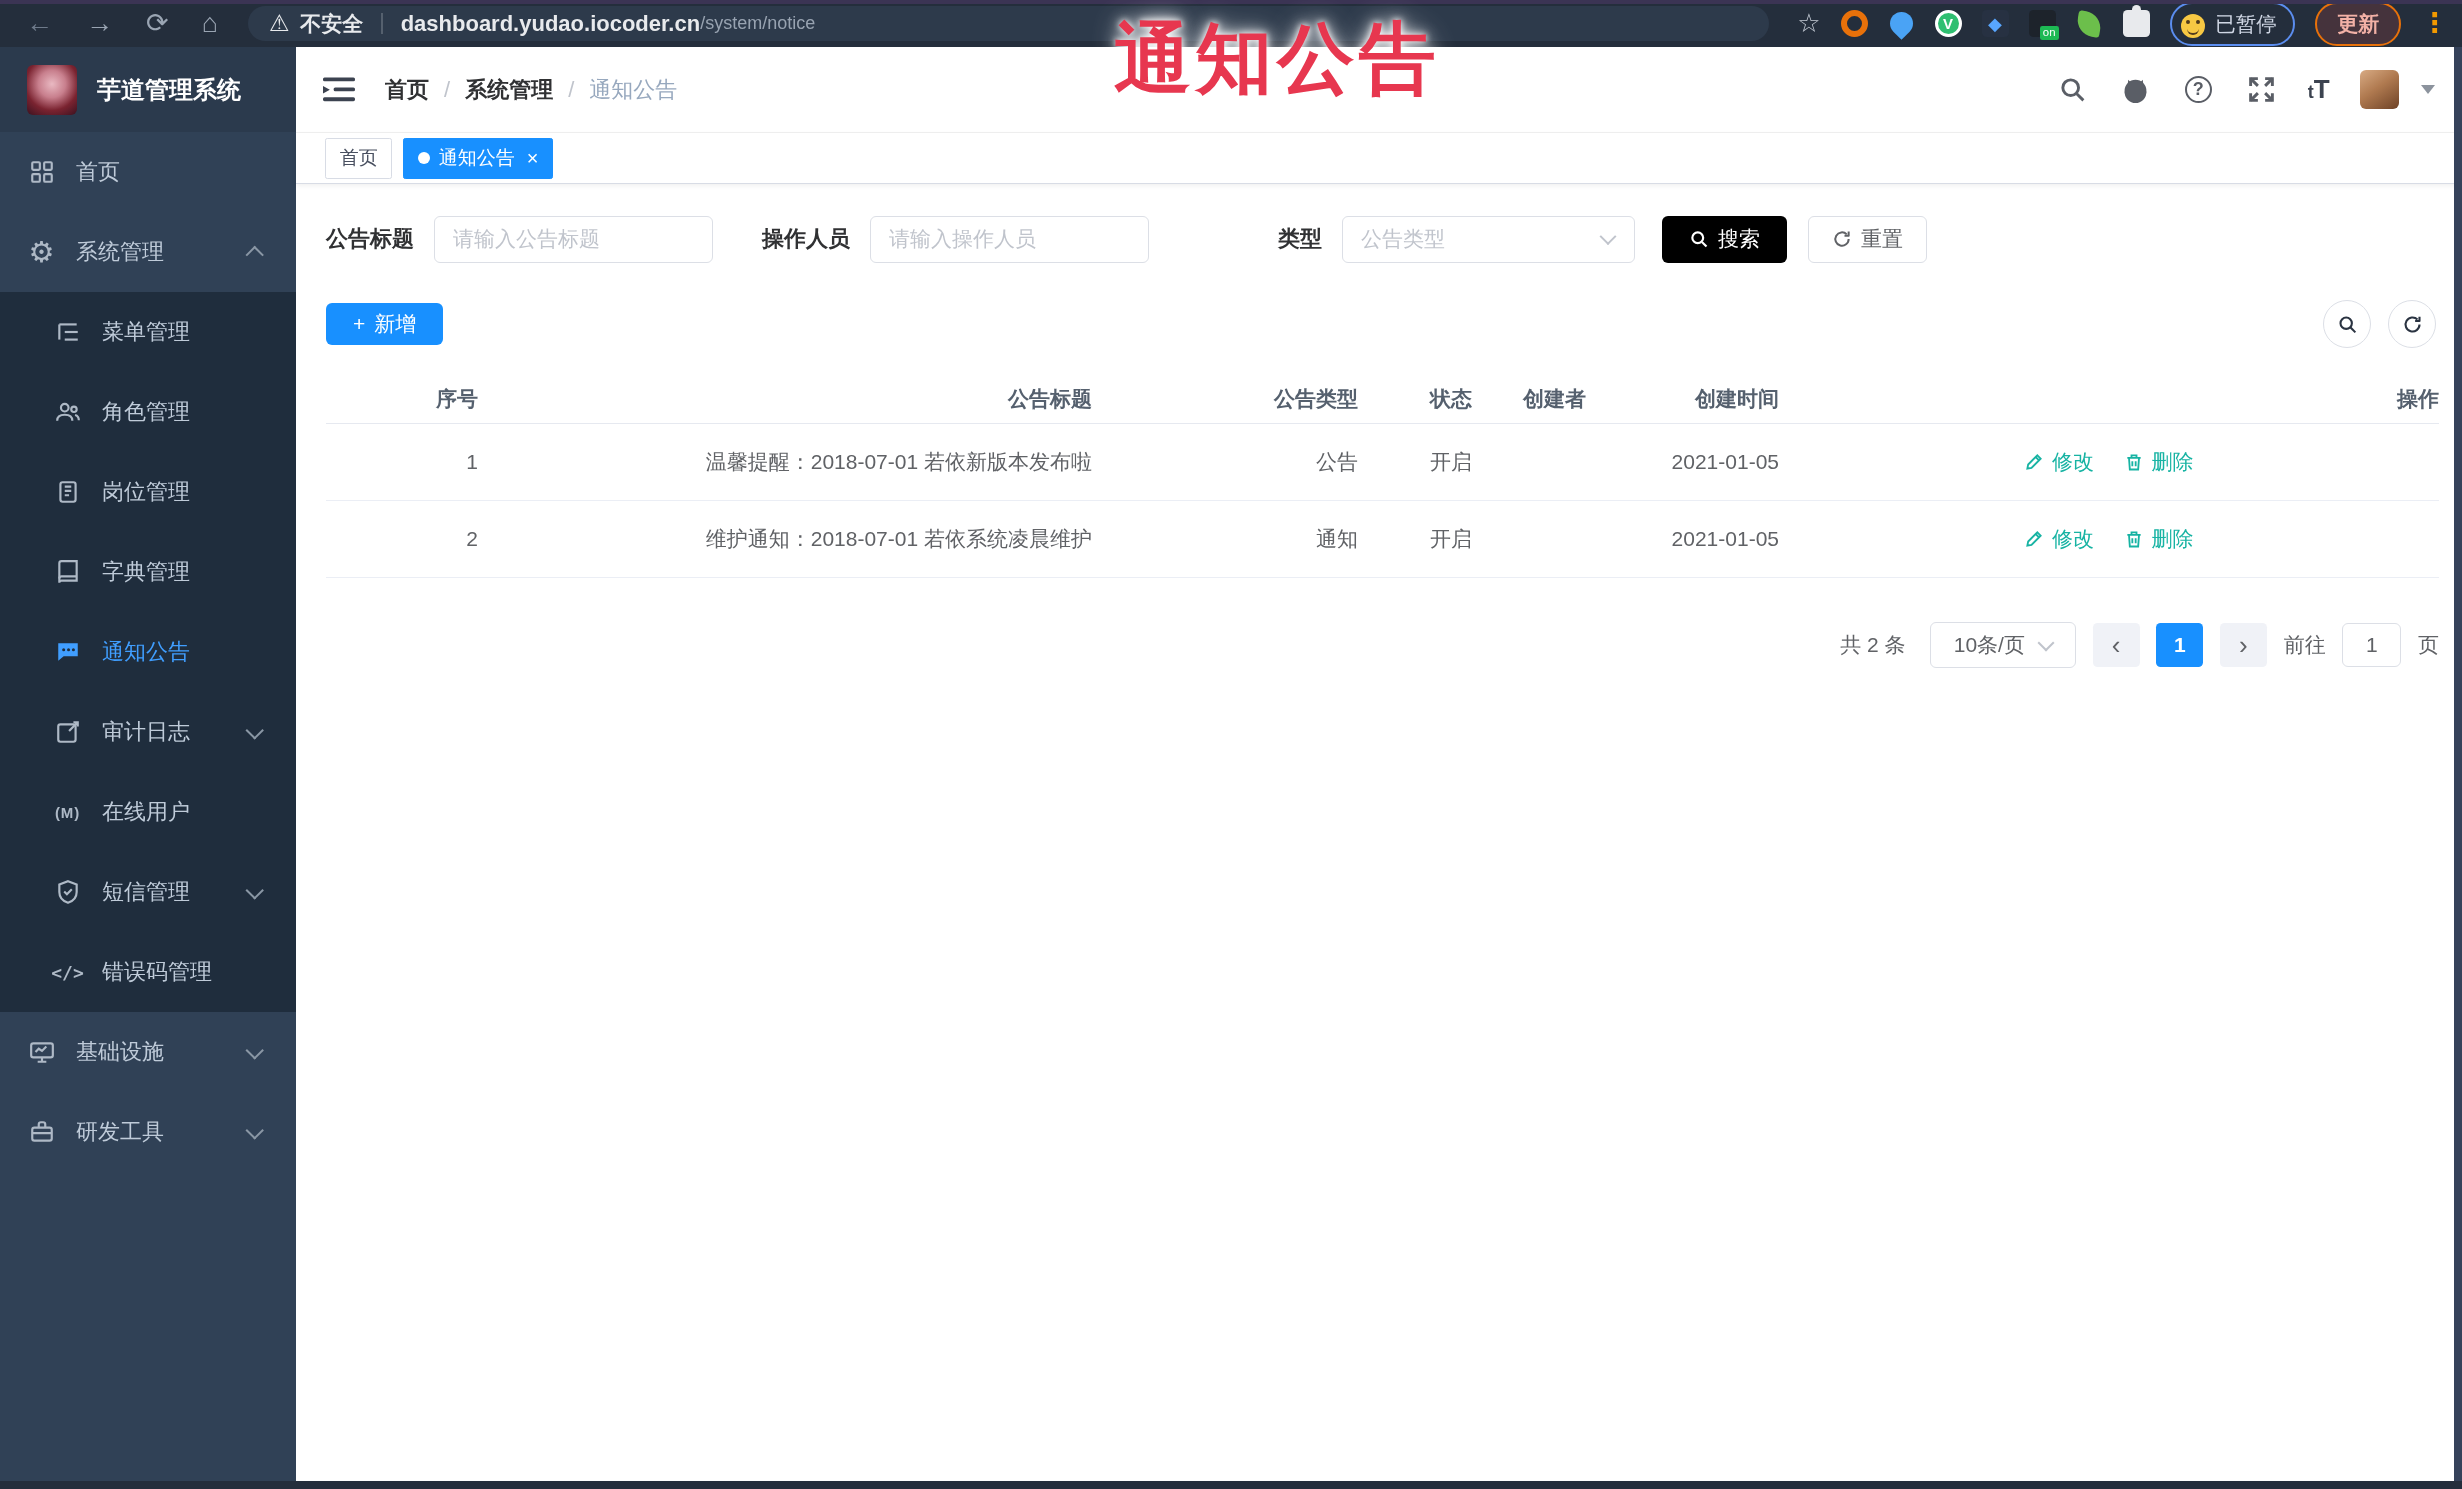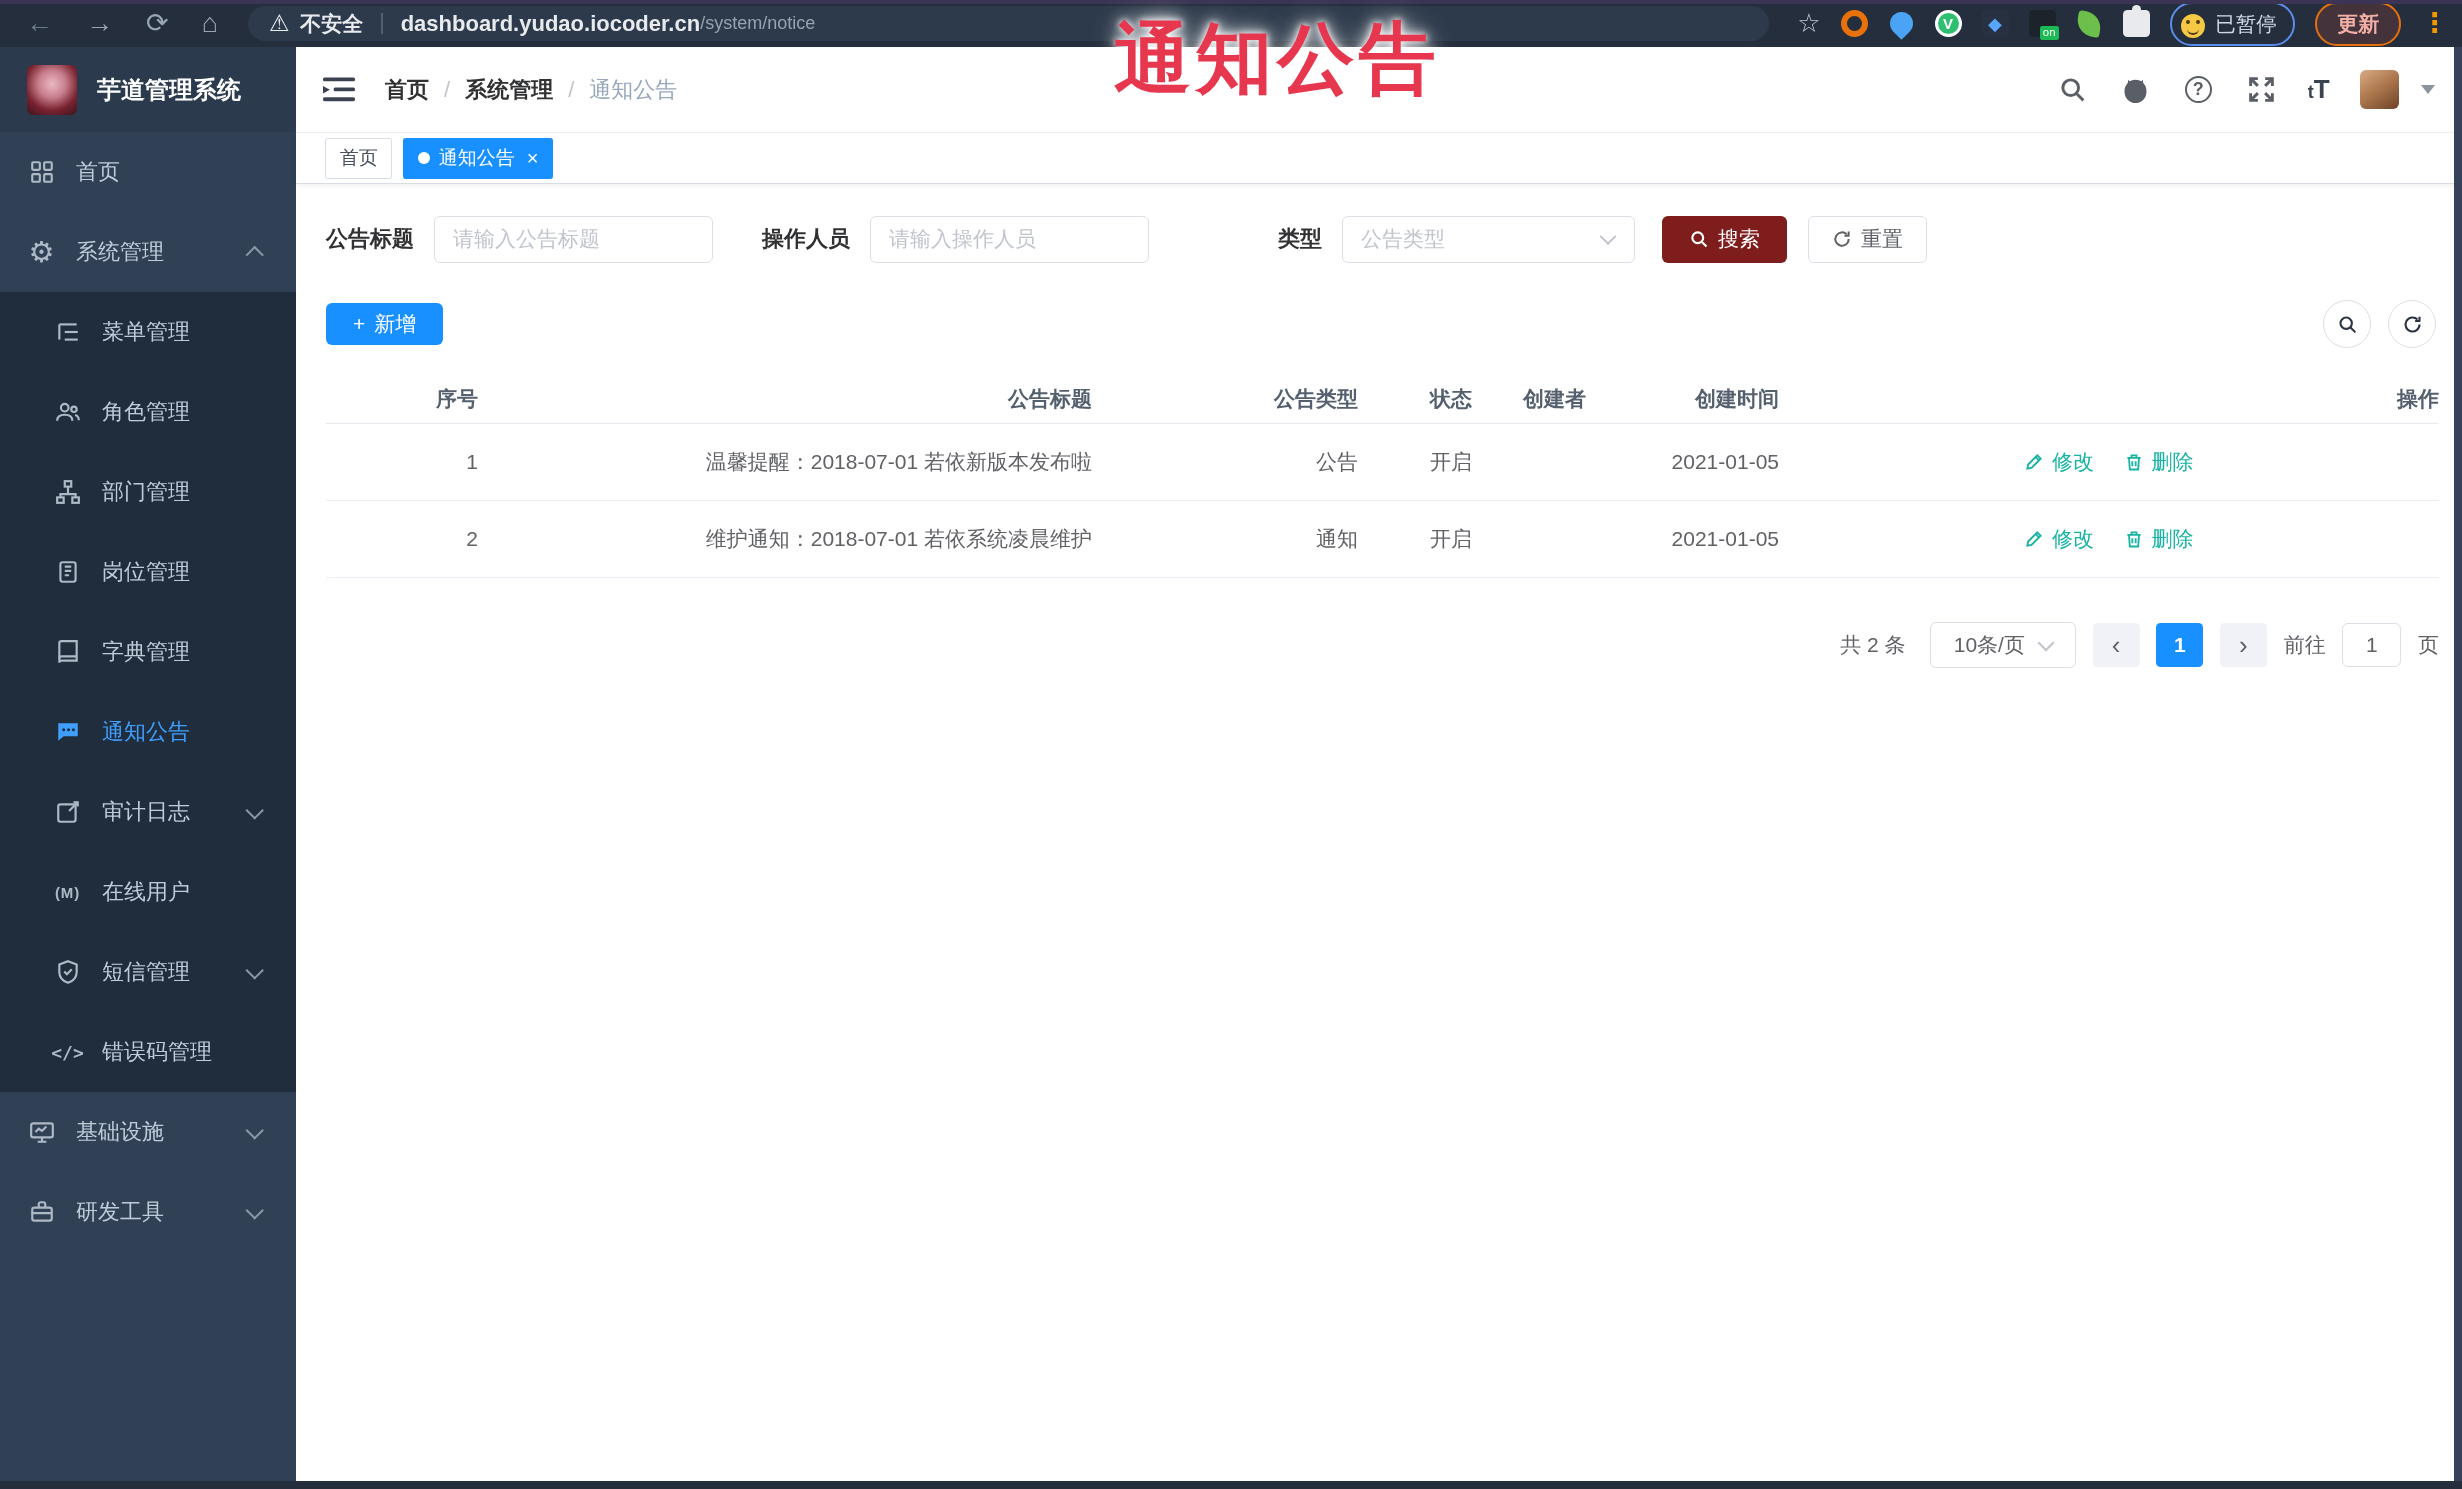--- a/index.html
+++ b/index.html
@@ -97,21 +97,21 @@
   .f-label{font-size:22px;font-weight:700;color:#303133;margin-right:20px;white-space:nowrap;}
   .f-input{width:279px;height:47px;border:1.5px solid #dcdfe6;border-radius:6px;font-size:21px;color:#606266;padding:0 18px;outline:none;box-sizing:border-box;background:#fff;}
   .f-input::placeholder{color:#c0c4cc;}
   .f-gap{width:49px;flex:none;}
   .f-gap-lg{width:129px;flex:none;}
   .f-select{width:293px;height:47px;border:1.5px solid #dcdfe6;border-radius:6px;display:flex;align-items:center;padding:0 18px;box-sizing:border-box;position:relative;background:#fff;cursor:pointer;}
   .f-select .ph{color:#c0c4cc;font-size:21px;}
   .sel-chev{position:absolute;right:20px;top:50%;width:10px;height:10px;border-right:2.3px solid #c0c4cc;border-bottom:2.3px solid #c0c4cc;transform:translateY(-70%) rotate(45deg);}
   .btn{display:inline-flex;align-items:center;justify-content:center;gap:9px;height:47px;border-radius:6px;font-size:21px;border:1.5px solid transparent;cursor:pointer;box-sizing:border-box;}
   .btn svg{width:20px;height:20px;}
-  .btn-search{background:#7f1d1d;color:#fff;padding:0 26px;margin-left:27px;}
+  .btn-search{background:#000000;color:#fff;padding:0 26px;margin-left:27px;}
   .btn-reset{background:#fff;color:#606266;border-color:#dcdfe6;padding:0 23px;margin-left:21px;}
   .toolbar-row{display:flex;align-items:center;margin-bottom:26px;}
   .btn-add{background:#1890ff;color:#fff;padding:0 26px;height:42px;font-size:21px;}
   .tool-circles{margin-left:auto;display:flex;gap:16.7px;margin-right:3px;}
   .circle-btn{width:46px;height:46px;border-radius:50%;border:1.5px solid #dcdfe6;display:flex;align-items:center;justify-content:center;color:#2a3341;background:#fff;cursor:pointer;}
   .circle-btn svg{width:21px;height:21px;}
   
   .tbl{width:100%;}
   .tr{display:grid;grid-template-columns:152px 614px 266px 114px 114px 193px minmax(0,1fr);align-items:center;}
   .tr.head{height:49px;border-bottom:1.5px solid #e6e9f0;}
@@ -213,31 +213,20 @@
         <div class="mi">
           <span class="ic">
             <svg viewBox="0 0 24 24" fill="none" stroke="currentColor" stroke-width="2">
                 <circle cx="9" cy="8" r="3.5"></circle>
                 <path d="M2 20c0-4 3.5-5.5 7-5.5s7 1.5 7 5.5"></path>
                 <circle cx="17.5" cy="9.5" r="2.5"></circle>
                 <path d="M18.5 14.7c2.2.6 3.5 2 3.5 4.8"></path>
               </svg>
           </span>
           <span class="lbl">角色管理</span>
-        </div>
-        <div class="mi">
-          <span class="ic">
-            <svg viewBox="0 0 24 24" fill="none" stroke="currentColor" stroke-width="2">
-                <rect x="9" y="2" width="6" height="5"></rect>
-                <rect x="2" y="17" width="6" height="5"></rect>
-                <rect x="16" y="17" width="6" height="5"></rect>
-                <path d="M12 7v5M5 17v-3h14v3M12 12v2"></path>
-              </svg>
-          </span>
-          <span class="lbl">部门管理</span>
         </div>
         <div class="mi">
           <span class="ic">
             <svg viewBox="0 0 24 24" fill="none" stroke="currentColor" stroke-width="2">
                 <rect x="5" y="3" width="14" height="18" rx="2"></rect>
                 <path d="M9 7h6M9 11h6M9 15h4"></path>
               </svg>
           </span>
           <span class="lbl">岗位管理</span>
         </div>

